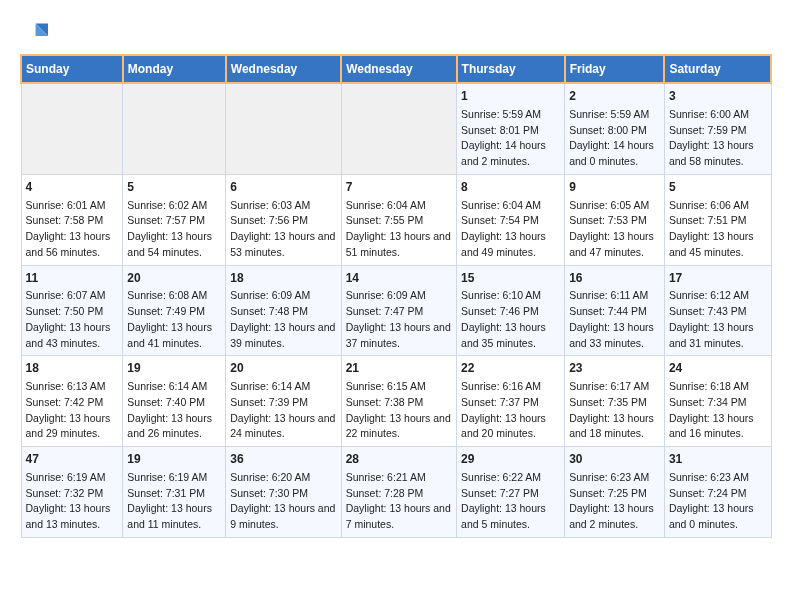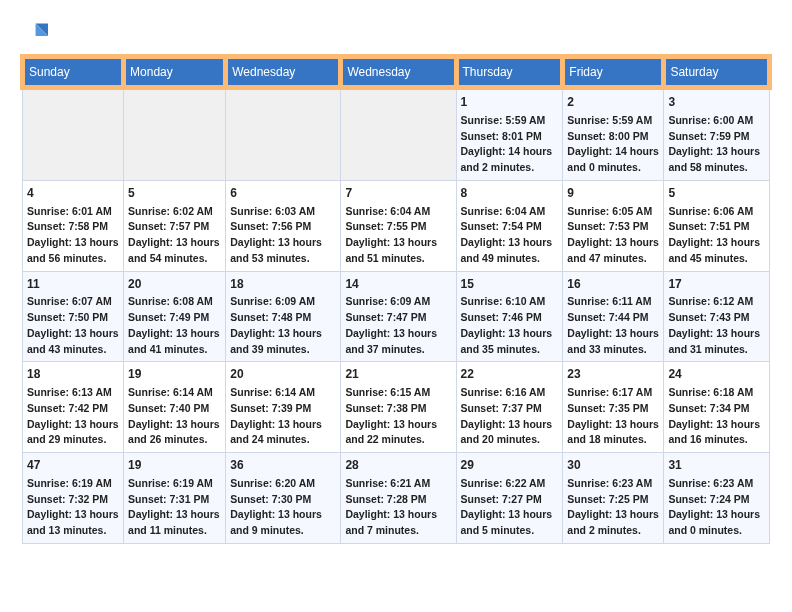--- a/index.html
+++ b/index.html
@@ -44,22 +44,22 @@
       font-size: 11px;
     }
     thead tr {
       background-color: #3575c3;
       color: #fff;
     }
     thead th {
       padding: 6px 4px;
       text-align: left;
       font-size: 12px;
-      font-weight: normal;
-      border: 5px solid #fdba74;
+      font-weight: bold;
+      border: 2px solid #fdba74;
     }
     tbody tr {
       vertical-align: top;
     }
     tbody tr:nth-child(odd) {
       background-color: #f5f8ff;
     }
     tbody tr:nth-child(even) {
       background-color: #ffffff;
     }
@@ -78,21 +78,20 @@
       font-size: 12px;
       display: block;
       margin-bottom: 2px;
     }
     .empty-cell {
       background-color: #f0f0f0;
     }
     .day-info {
       font-size: 10.5px;
       line-height: 1.5;
-      font-weight: bold;
     }
   </style>
 </head>
 <body>
 
 <div class="header-area">
   <div class="logo">
     <svg class="logo-icon" viewBox="0 0 36 30" width="36" height="30">
       <rect x="0" y="0" width="36" height="30" rx="4" fill="#fff"></rect>
       <polygon points="20,4 36,4 36,20" fill="#3575c3"></polygon>

